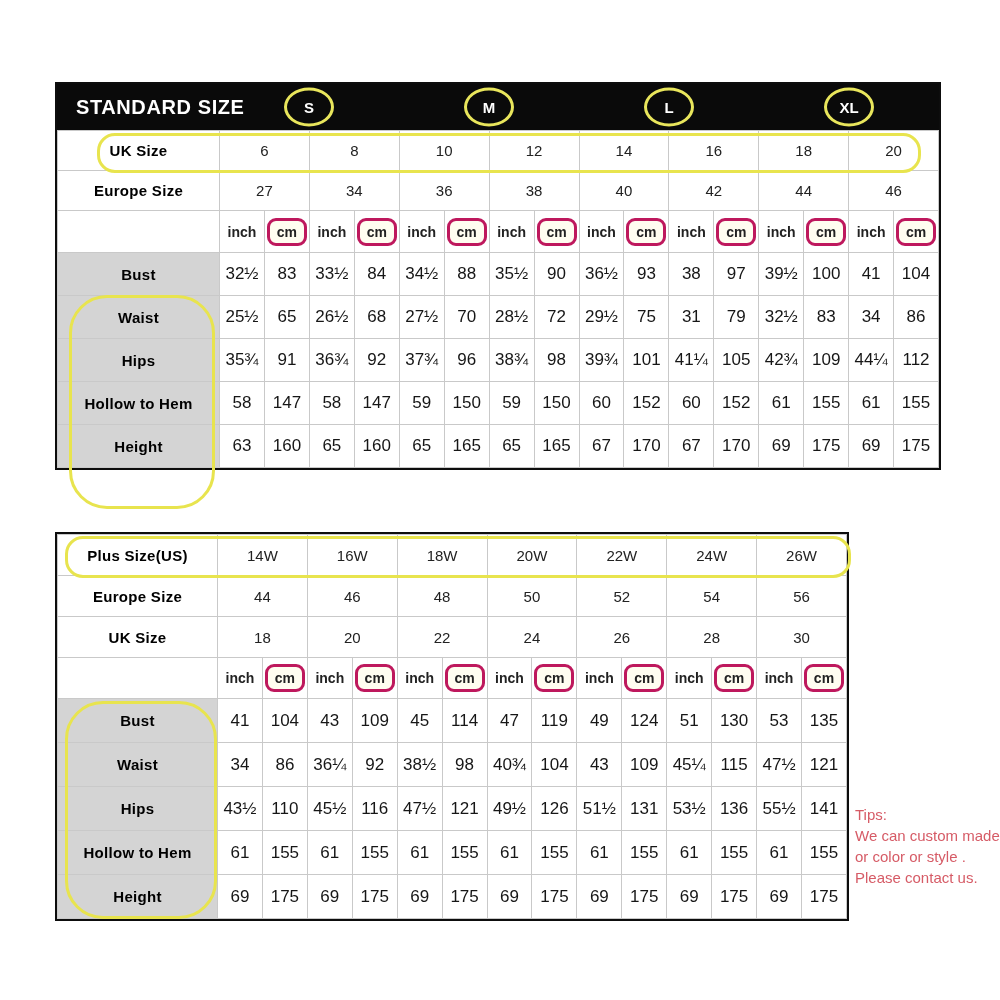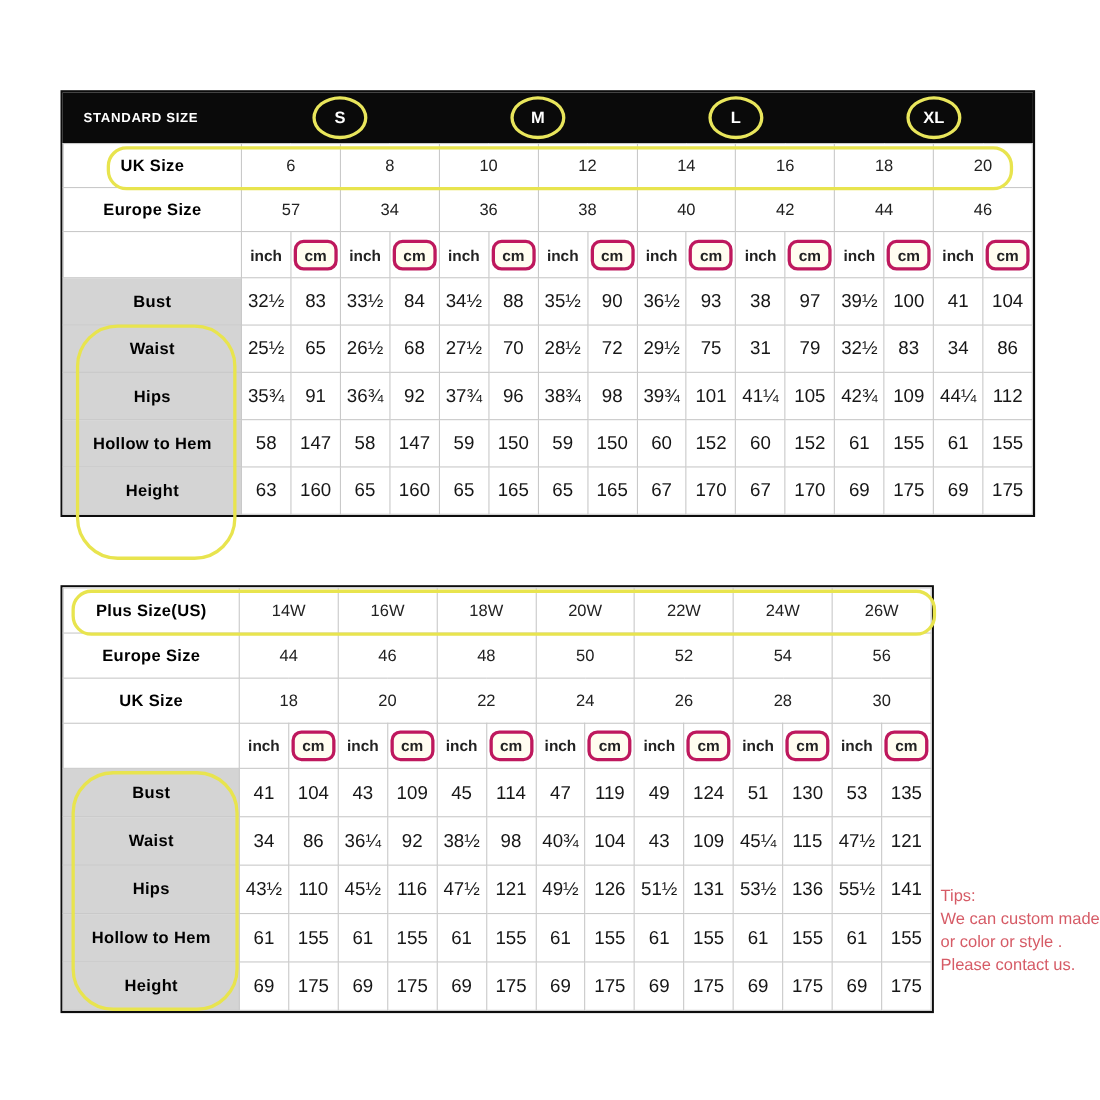--- a/index.html
+++ b/index.html
@@ -7,21 +7,21 @@
     width:1000px;height:1000px;background:#ffffff;position:relative;
     font-family:"Liberation Sans","DejaVu Sans",sans-serif;color:#1c1c1c;
     overflow:hidden;
   }
   .tablewrap{position:absolute;background:#fff;border:2px solid #0d0d0d;}
   .std{left:55px;top:82px;width:882px;}
   .plus{left:55px;top:532px;width:790px;}
 
   
   .black-header{position:relative;height:46px;background:#0a0a0a;display:flex;align-items:center;}
-  .black-header .title{color:#ffffff;font-weight:bold;font-size:12px;padding-left:19px;letter-spacing:.6px;text-align:right;}
+  .black-header .title{color:#ffffff;font-weight:bold;font-size:20px;padding-left:19px;letter-spacing:.6px;text-align:right;}
   .size-circle{
     position:absolute;top:50%;transform:translate(-50%,-50%);
     width:44px;height:33px;border:3px solid #e9e65c;border-radius:50%;
     color:#ffffff;font-weight:bold;font-size:15px;
     display:flex;align-items:center;justify-content:center;
   }
 
   table{border-collapse:collapse;table-layout:fixed;width:100%;background:#fff;}
   col.col-label{width:162px;}
   .plus col.col-label{width:160px;}
@@ -94,21 +94,21 @@
           <td colspan="2">8</td>
           <td colspan="2">10</td>
           <td colspan="2">12</td>
           <td colspan="2">14</td>
           <td colspan="2">16</td>
           <td colspan="2">18</td>
           <td colspan="2">20</td>
         </tr>
         <tr class="size-row">
           <th class="rlabel">Europe Size</th>
-          <td colspan="2">57</td>
+          <td colspan="2">27</td>
           <td colspan="2">34</td>
           <td colspan="2">36</td>
           <td colspan="2">38</td>
           <td colspan="2">40</td>
           <td colspan="2">42</td>
           <td colspan="2">44</td>
           <td colspan="2">46</td>
         </tr>
         <tr class="unit-row">
           <th class="rlabel"></th>

